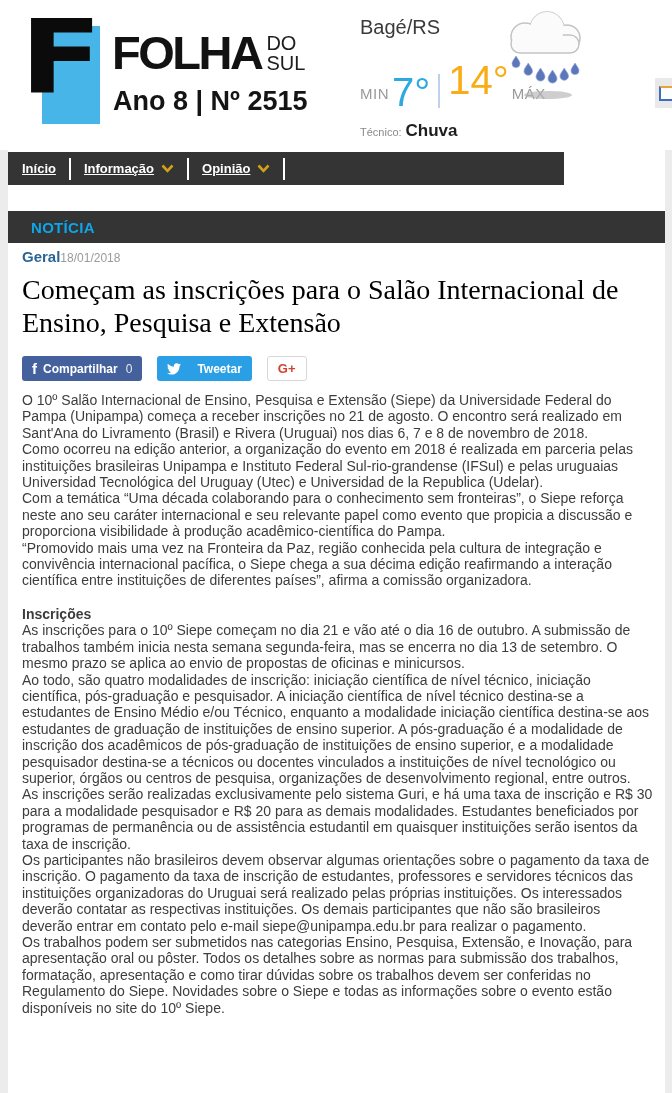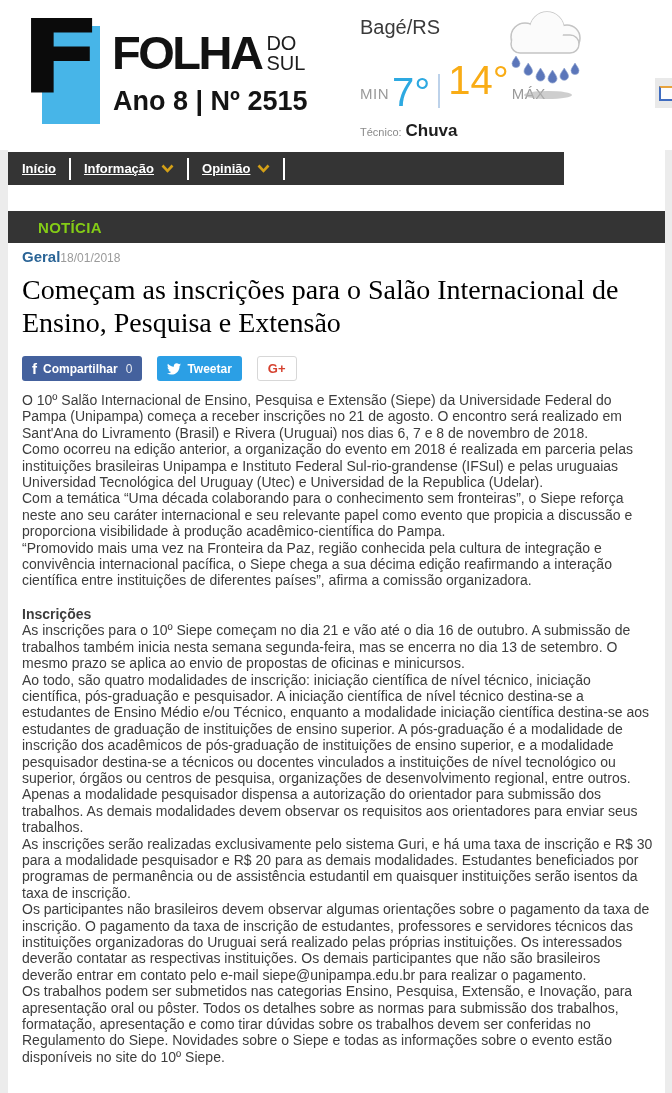--- a/index.html
+++ b/index.html
@@ -38,36 +38,36 @@
   
   .content-col{position:absolute;left:8px;top:150px;width:657px;height:943px;background:#ffffff;}
   .main-nav{position:absolute;left:8px;top:152px;width:556px;height:33px;background:#343434;
             display:flex;align-items:center;padding-left:14px;box-sizing:border-box;}
   .nav-item{color:#ffffff;font-size:13px;font-weight:bold;text-decoration:underline;
             display:flex;align-items:center;gap:7px;margin-right:13px;cursor:pointer;}
   .nav-item .chev{display:flex;align-items:center;text-decoration:none;}
   .nav-sep{width:2px;height:22px;background:#ffffff;margin-right:13px;}
 
   .section-bar{position:absolute;left:8px;top:211px;width:657px;height:32px;background:#343434;
-               color:#84cc16;display:flex;align-items:center;padding-left:30px;box-sizing:border-box;
+               color:#0ea5e9;display:flex;align-items:center;padding-left:23px;box-sizing:border-box;
                font-size:15px;font-weight:bold;letter-spacing:.3px;}
 
   
   .article{position:absolute;left:22px;top:248px;width:633px;}
   .meta{display:flex;align-items:baseline;}
   .category{font-size:15px;font-weight:bold;color:#2a6496;}
   .date{font-size:12px;color:#9a9a9a;}
   .title{font-family:"Liberation Serif",serif;font-weight:400;font-size:28px;line-height:33px;
          color:#000000;margin:8px 0 0 0;max-width:620px;}
   .share{display:flex;gap:15px;margin-top:17px;align-items:center;}
   .share-btn{height:25px;display:flex;align-items:center;border-radius:3px;box-sizing:border-box;cursor:pointer;}
   .fb-btn{background:#44619d;color:#fff;padding:0 10px;font-size:12px;font-weight:bold;gap:6px;}
   .fb-f{font-size:15px;font-weight:bold;line-height:15px;}
   .fb-count{opacity:.85;margin-left:2px;font-weight:normal;}
-  .tw-btn{background:#2b9fe5;color:#fff;padding:0 10px;font-size:12px;font-weight:bold;gap:6px;}
+  .tw-btn{background:#2b9fe5;color:#fff;padding:0 10px;font-size:12px;font-weight:bold;gap:16px;}
   .gp-btn{background:#fff;border:1px solid #d7d7d7;padding:0 10px;color:#d5402e;
           font-weight:bold;font-size:13px;}
   .body{margin-top:11px;font-size:14px;line-height:16.4px;color:#3d3d3d;padding-right:2px;}
   .body p{margin:0;}
   .body p.gap{margin-top:17px;}
   .body p.bold{font-weight:bold;}
 </style>
 </head>
 <body>
 
@@ -188,19 +188,18 @@
     </div>
 
     <div class="body">
         <p>O 10º Salão Internacional de Ensino, Pesquisa e Extensão (Siepe) da Universidade Federal do Pampa (Unipampa) começa a receber inscrições no 21 de agosto. O encontro será realizado em Sant'Ana do Livramento (Brasil) e Rivera (Uruguai) nos dias 6, 7 e 8 de novembro de 2018.</p>
         <p>Como ocorreu na edição anterior, a organização do evento em 2018 é realizada em parceria pelas instituições brasileiras Unipampa e Instituto Federal Sul-rio-grandense (IFSul) e pelas uruguaias Universidad Tecnológica del Uruguay (Utec) e Universidad de la Republica (Udelar).</p>
         <p>Com a temática “Uma década colaborando para o conhecimento sem fronteiras”, o Siepe reforça neste ano seu caráter internacional e seu relevante papel como evento que propicia a discussão e proporciona visibilidade à produção acadêmico-científica do Pampa.</p>
         <p>“Promovido mais uma vez na Fronteira da Paz, região conhecida pela cultura de integração e convivência internacional pacífica, o Siepe chega a sua décima edição reafirmando a interação científica entre instituições de diferentes países”, afirma a comissão organizadora.</p>
         <p class="bold gap">Inscrições</p>
         <p>As inscrições para o 10º Siepe começam no dia 21 e vão até o dia 16 de outubro. A submissão de trabalhos também inicia nesta semana segunda-feira, mas se encerra no dia 13 de setembro. O mesmo prazo se aplica ao envio de propostas de oficinas e minicursos.</p>
         <p>Ao todo, são quatro modalidades de inscrição: iniciação científica de nível técnico, iniciação científica, pós-graduação e pesquisador. A iniciação científica de nível técnico destina-se a estudantes de Ensino Médio e/ou Técnico, enquanto a modalidade iniciação científica destina-se aos estudantes de graduação de instituições de ensino superior. A pós-graduação é a modalidade de inscrição dos acadêmicos de pós-graduação de instituições de ensino superior, e a modalidade pesquisador destina-se a técnicos ou docentes vinculados a instituições de nível tecnológico ou superior, órgãos ou centros de pesquisa, organizações de desenvolvimento regional, entre outros.</p>
-        <p>Apenas a modalidade pesquisador dispensa a autorização do orientador para submissão dos trabalhos. As demais modalidades devem observar os requisitos aos orientadores para enviar seus trabalhos.</p>
         <p>As inscrições serão realizadas exclusivamente pelo sistema Guri, e há uma taxa de inscrição e R$ 30 para a modalidade pesquisador e R$ 20 para as demais modalidades. Estudantes beneficiados por programas de permanência ou de assistência estudantil em quaisquer instituições serão isentos da taxa de inscrição.</p>
         <p>Os participantes não brasileiros devem observar algumas orientações sobre o pagamento da taxa de inscrição. O pagamento da taxa de inscrição de estudantes, professores e servidores técnicos das instituições organizadoras do Uruguai será realizado pelas próprias instituições. Os interessados deverão contatar as respectivas instituições. Os demais participantes que não são brasileiros deverão entrar em contato pelo e-mail siepe@unipampa.edu.br para realizar o pagamento.</p>
         <p>Os trabalhos podem ser submetidos nas categorias Ensino, Pesquisa, Extensão, e Inovação, para apresentação oral ou pôster. Todos os detalhes sobre as normas para submissão dos trabalhos, formatação, apresentação e como tirar dúvidas sobre os trabalhos devem ser conferidas no Regulamento do Siepe. Novidades sobre o Siepe e todas as informações sobre o evento estão disponíveis no site do 10º Siepe.</p>
       </div>
   </article>
 </div>
 
 </body></html>

